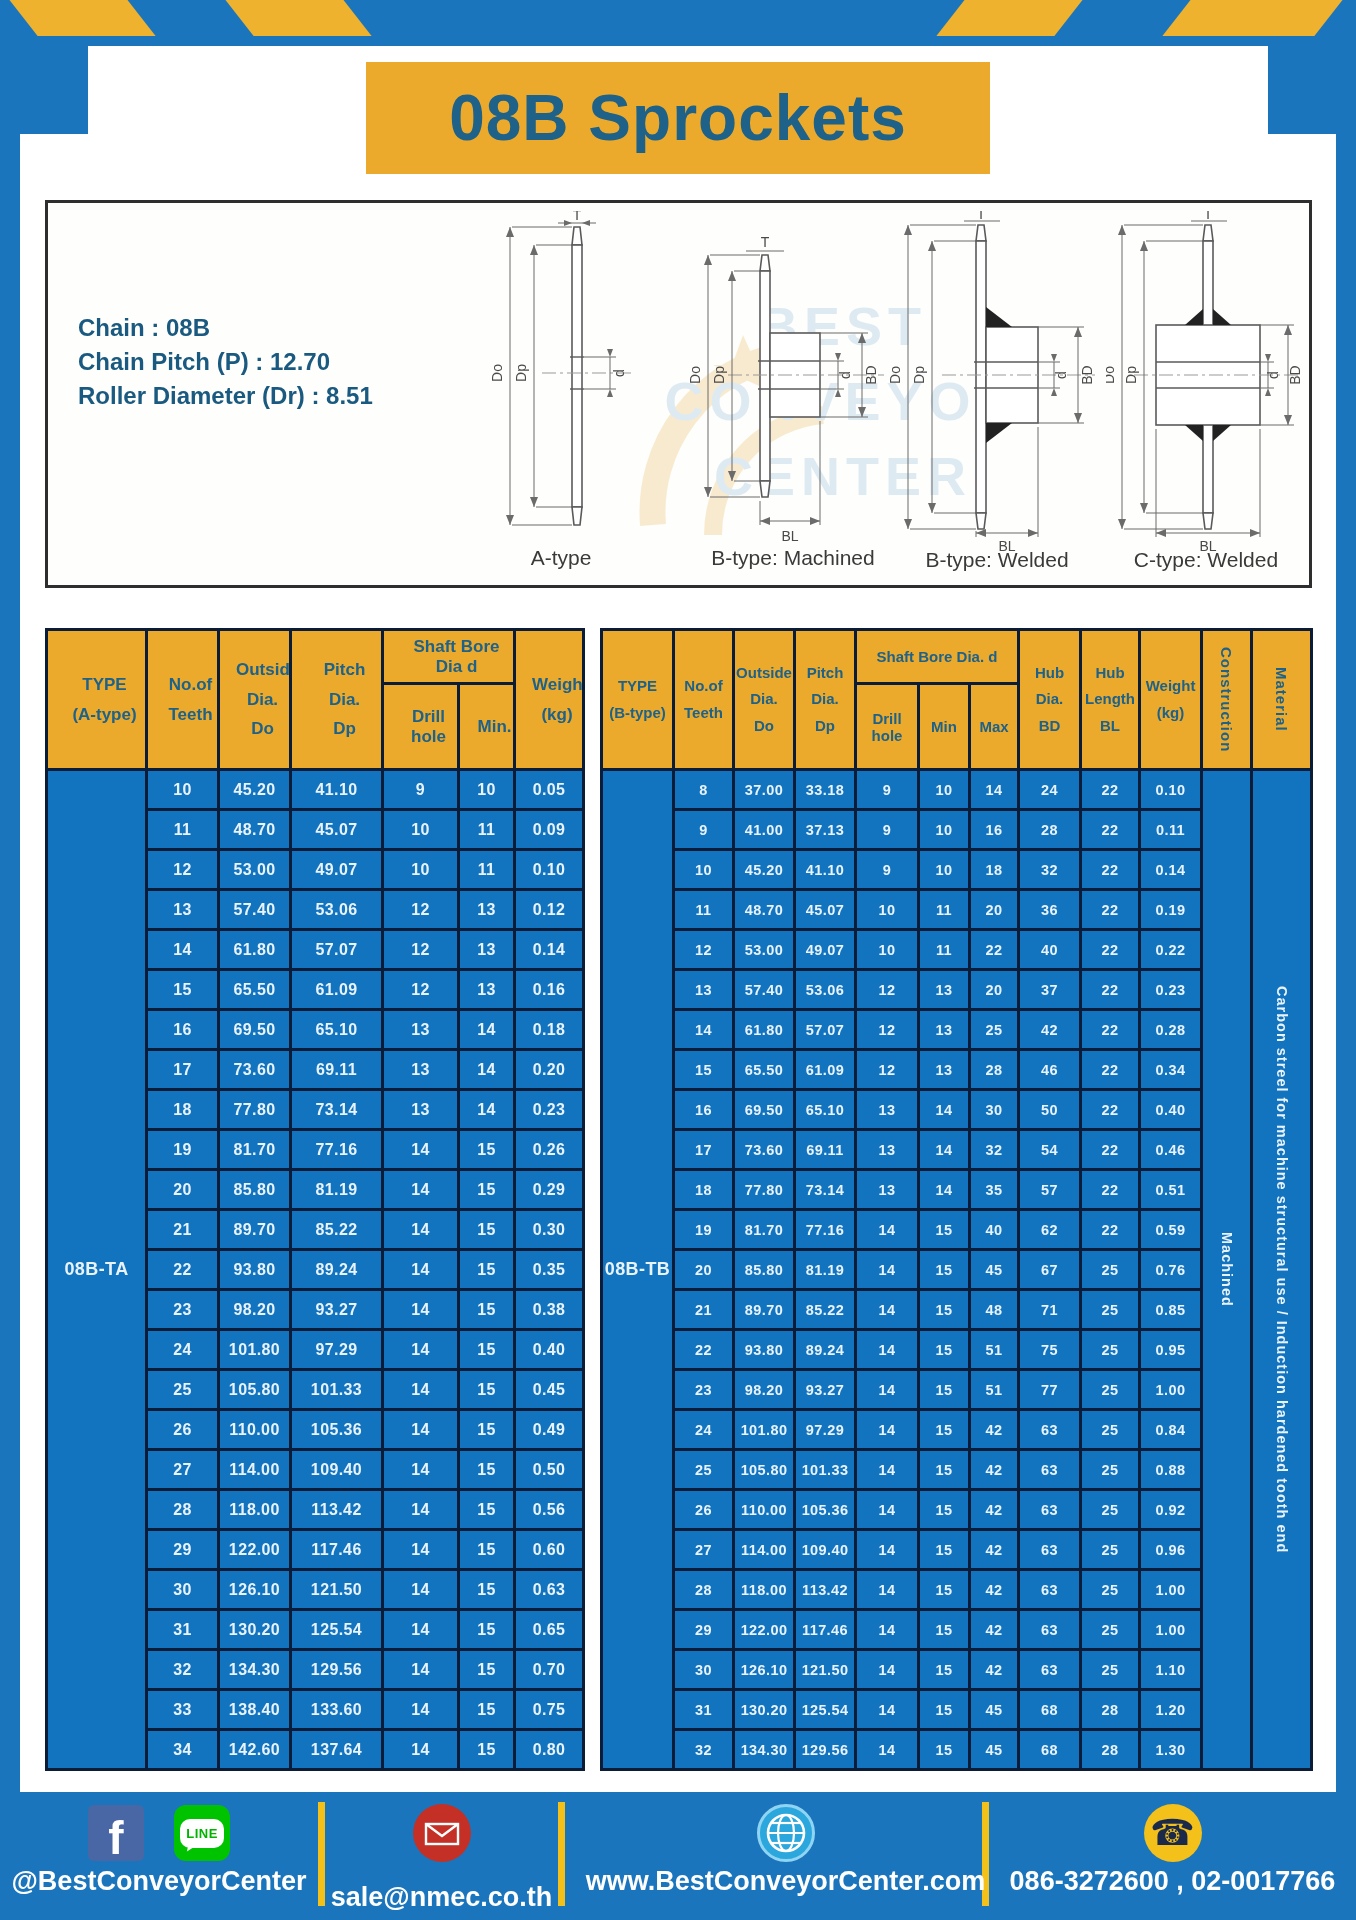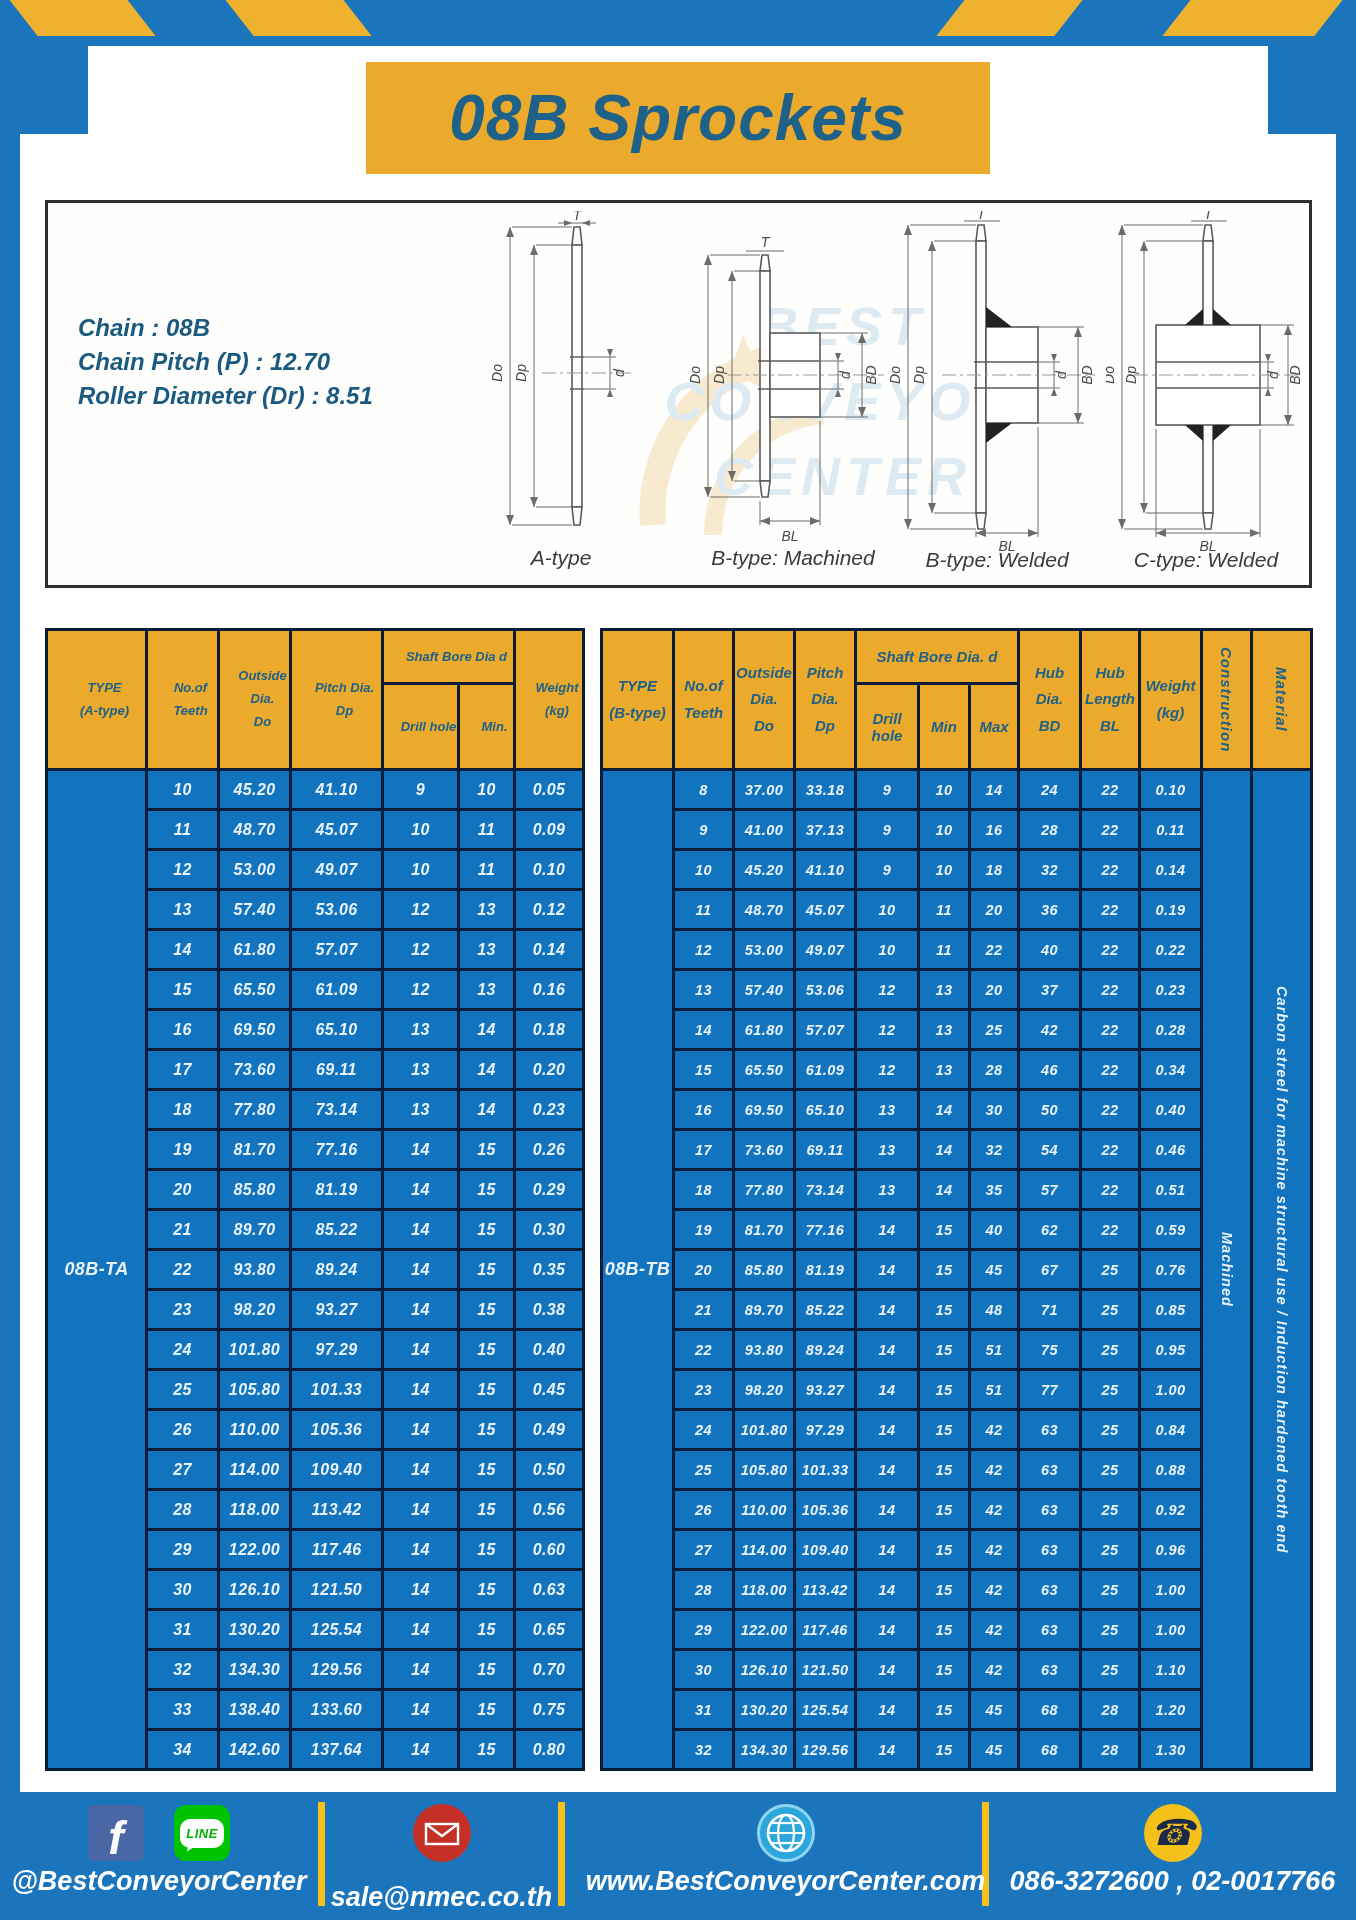--- a/index.html
+++ b/index.html
@@ -1,18 +1,18 @@
 <!DOCTYPE html>
 <html><head>
 <meta charset="utf-8">
 <style>
   * { margin:0; padding:0; box-sizing:border-box; }
   body { background:#888; }
   .page { position:relative; width:1356px; height:1920px; background:#ffffff;
-          font-family:"Liberation Sans", sans-serif; overflow:hidden; margin:0 auto;font-style:italic; }
+          font-family:"Liberation Sans", sans-serif; overflow:hidden; margin:0 auto; }
 
   
   .band-top { position:absolute; top:0; left:0; width:1356px; height:46px; background:#1b75bc; overflow:hidden; }
   .stripe { position:absolute; top:-4px; height:40px; background:#eeb22f; }
   .stripe.s1 { left:22px;  width:118px; transform:skewX(38deg); }
   .stripe.s2 { left:238px; width:118px; transform:skewX(38deg); }
   .stripe.s3 { left:952px;  width:118px; transform:skewX(-38deg); }
   .stripe.s4 { left:1178px; width:152px; transform:skewX(-38deg); }
   .edge-left  { position:absolute; top:46px; left:0;  width:20px; height:1746px; background:#1b75bc; }
   .edge-right { position:absolute; top:46px; right:0; width:20px; height:1746px; background:#1b75bc; }
@@ -33,21 +33,21 @@
   .drawing svg { display:block; }
   .dimtxt { font-size:14px; fill:#4a4a4a; }
   .captxt { font-size:21px; fill:#3a3a3a; }
   .watermark { position:absolute; left:545px; top:12px; opacity:.45; pointer-events:none; }
   .watermark text { font-weight:bold; letter-spacing:6px; fill:#b9d3e8; }
 
   
   table.spec-table { border-collapse:collapse; table-layout:fixed; position:absolute; background:#1273bf; }
   .spec-table th, .spec-table td { border:3px solid #0b1c38; text-align:center; vertical-align:middle; padding:0; overflow:hidden; }
   .spec-table th { background:#ebaa2c; color:#1e6189; font-weight:bold; }
-  .table-a th { font-size:13px;padding-left:16px; }
+  .table-a th { font-size:17px;padding-left:16px; }
   .table-b th { font-size:15px; }
   .spec-table th span { display:block; line-height:1.75; }
   .spec-table tr.h1 { height:54px; } .spec-table tr.h2 { height:86px; }
   .spec-table tbody tr { height:40px; }
   .spec-table td { color:#e9f3fb; font-weight:bold; letter-spacing:.4px; }
   .table-a td { font-size:16px; }
   .table-b td { font-size:14.5px; }
   .type-cell { font-size:18px !important; letter-spacing:.6px; }
   th.vth { writing-mode:vertical-rl; font-size:15px; letter-spacing:1px; }
   td.vert-cell { writing-mode:vertical-rl; font-size:14.5px; letter-spacing:1px; }

